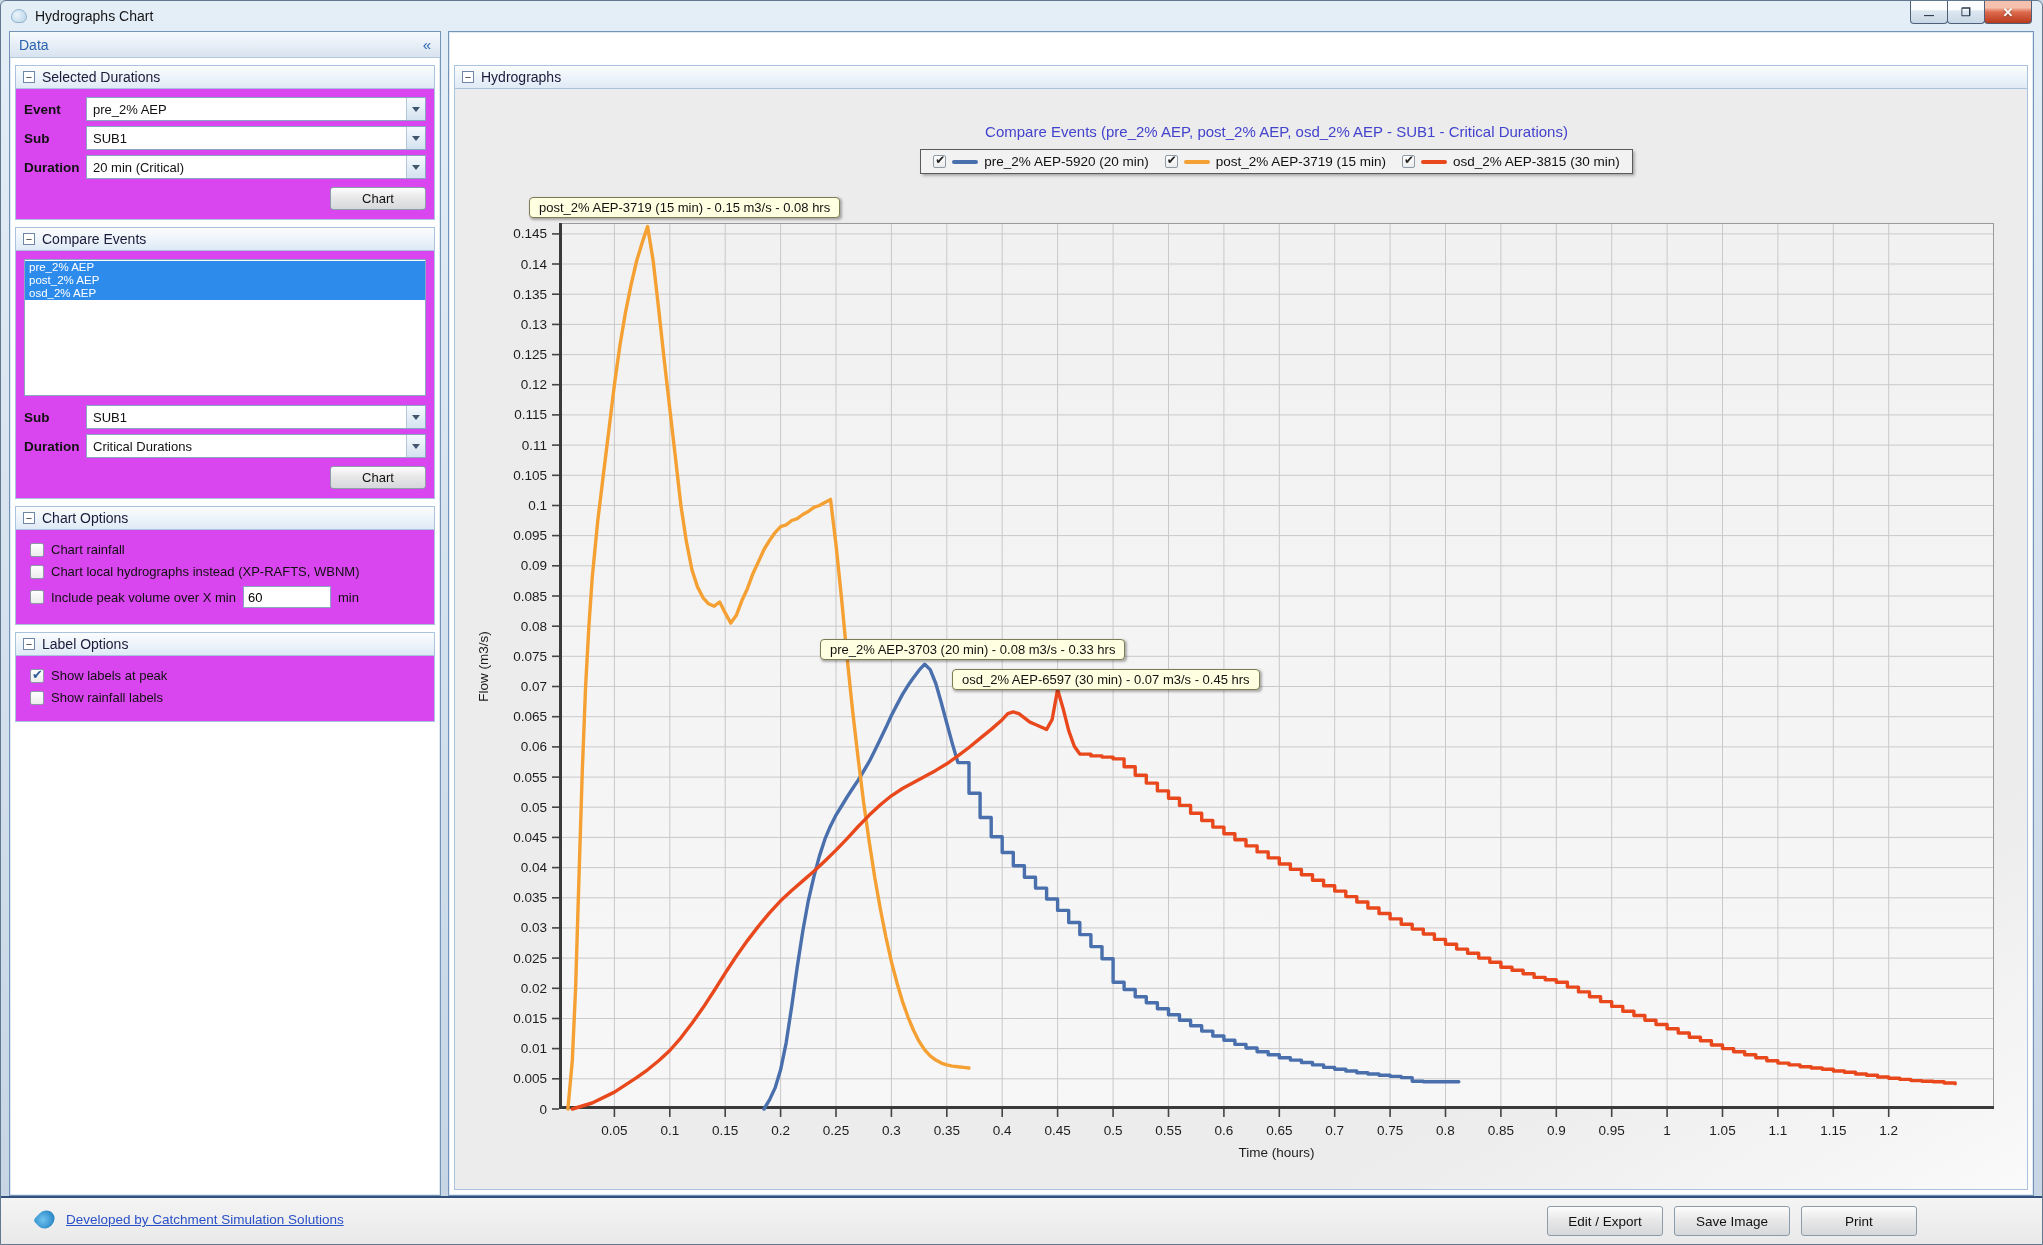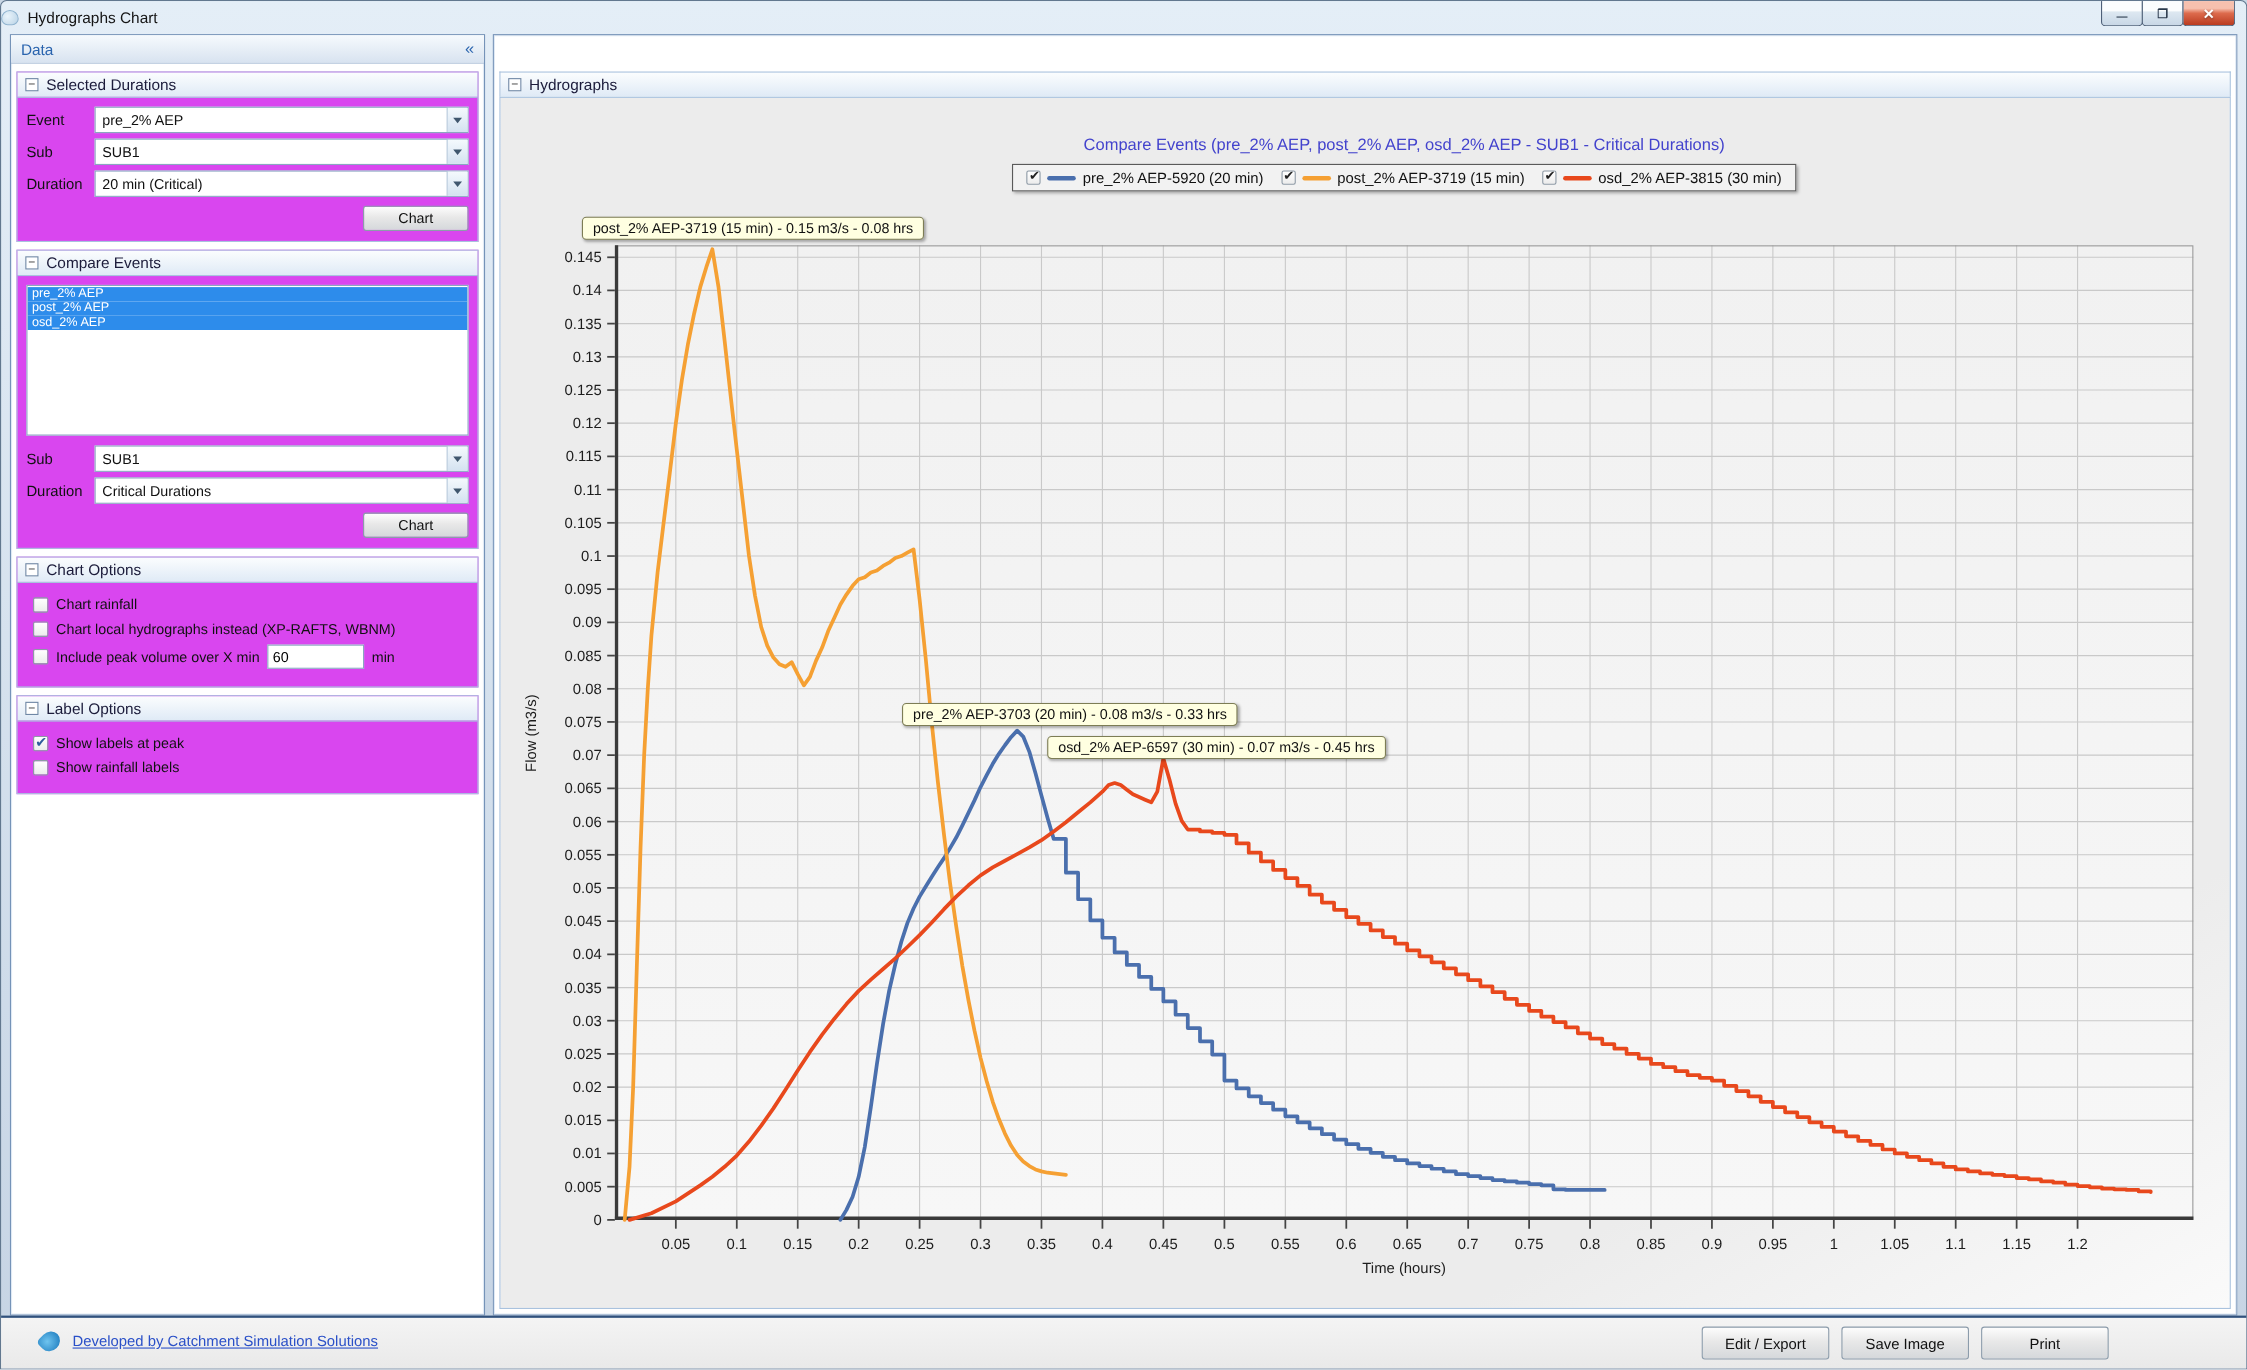--- a/index.html
+++ b/index.html
@@ -1,19 +1,19 @@
 <!DOCTYPE html>
 <html><head>
 <meta charset="utf-8">
 <style>
 *{margin:0;padding:0;box-sizing:border-box}
 html,body{width:2043px;height:1245px}
 body{position:relative;font-family:"Liberation Sans",sans-serif;background:#c9d6e4;overflow:hidden}
 .window{position:absolute;inset:0;border:1px solid #62788f;background:linear-gradient(#e4eef7,#c6d4e4);border-radius:6px 6px 0 0}
-.titlebar{position:absolute;top:0;left:0;right:0;height:30px;display:flex;align-items:center;gap:8px}
+.titlebar{position:absolute;top:0;left:0;right:0;height:30px;display:flex;align-items:center;padding-left:10px;gap:8px}
 .app-icon{width:16px;height:14px;background:radial-gradient(circle at 35% 40%,#eaf4fb,#b9d3e6);border:1px solid #8fb3cf;border-radius:8px 8px 6px 6px}
 .title{font-size:14px;color:#151515}
 .winbtns{position:absolute;top:0;right:10px;display:flex}
 .winbtn{width:38px;height:23px;border:1px solid #4e6078;border-top:none;margin-left:-1px;background:linear-gradient(#fbfdfe 40%,#dde8f1 45%,#c8d7e6);display:flex;align-items:center;justify-content:center;color:#2b3a4c;font-size:12px;font-weight:bold;border-radius:0 0 4px 4px;cursor:default}
 .winbtn.minb::before{content:"—";font-size:10px;margin-top:6px}
 .winbtn.maxb::before{content:"❐";font-size:11px}
 .winbtn.closeb{width:48px;background:linear-gradient(#f6c0ae 30%,#dd6b4d 50%,#b93a1f);color:#fff}
 .winbtn.closeb::before{content:"✕";font-size:13px;text-shadow:0 1px 2px rgba(0,0,0,.4)}
 .main{position:absolute;top:30px;left:8px;right:8px;bottom:48px}
 .panel{position:absolute;top:0;bottom:0;background:#fff;border:1px solid #7593b8;box-shadow:inset 0 0 0 1px #dfe9f4}
@@ -21,21 +21,21 @@
 .charts-panel{left:439px;right:0}
 .panel-header{height:26px;background:linear-gradient(#f6fafd,#d8e3f0);border-bottom:1px solid #b6c8dc;display:flex;align-items:center;padding:0 9px;color:#2a64ae;font-size:14px}
 .panel-header .spacer{flex:1}
 .collapse-btn{color:#2a64ae;font-size:15px;cursor:default}
 .group{margin:7px 5px 0 5px;border:1px solid #a9c2de;background:#d946ef}
 .group-header{height:23px;background:linear-gradient(#fbfdfe,#dfeaf6);border-bottom:1px solid #a9c2de;display:flex;align-items:center;gap:7px;padding:0 7px;font-size:14px;color:#1b1b3a}
 .boxminus{width:12px;height:12px;border:1px solid #6f87a5;background:#fff;color:#333;font-size:11px;line-height:10px;text-align:center}
 .boxminus::before{content:"−"}
 .group-body{padding:8px 8px 9px 8px}
 .frow{display:flex;align-items:center;margin-bottom:5px}
-.flabel{width:62px;font-size:13.5px;font-weight:normal;color:#111}
+.flabel{width:62px;font-size:13.5px;font-weight:bold;color:#111}
 .combo{flex:1;height:24px;background:#fff;border:1px solid #8aa5c2;display:flex;align-items:center}
 .combo .cval{flex:1;padding:0 6px;font-size:13px;color:#111;white-space:nowrap;overflow:hidden}
 .combo .cbtn{width:19px;height:100%;border-left:1px solid #b3c6da;background:linear-gradient(#f4f9fd,#d4e2f0);display:flex;align-items:center;justify-content:center}
 .combo .arr{width:0;height:0;border-left:4px solid transparent;border-right:4px solid transparent;border-top:5px solid #40576e}
 .btnrow{display:flex;justify-content:flex-end;margin-top:8px}
 .btn{min-width:96px;height:23px;border:1px solid #8c9cab;border-radius:3px;background:linear-gradient(#fdfdfd,#e8e8e8 45%,#d5d8db);font-size:13px;color:#111;display:flex;align-items:center;justify-content:center;cursor:default}
 .listbox{height:137px;background:#fff;border:1px solid #8aa5c2;margin-bottom:9px;padding-top:1px;overflow:hidden}
 .lrow{height:13px;line-height:13px;font-size:11.5px;color:#111;padding:0 4px;white-space:nowrap}
 .lrow.sel{background:#2d8ceb;color:#fff}
 .optrow{display:flex;align-items:center;gap:7px;margin:4px 0 7px 6px;font-size:13px;color:#111}

